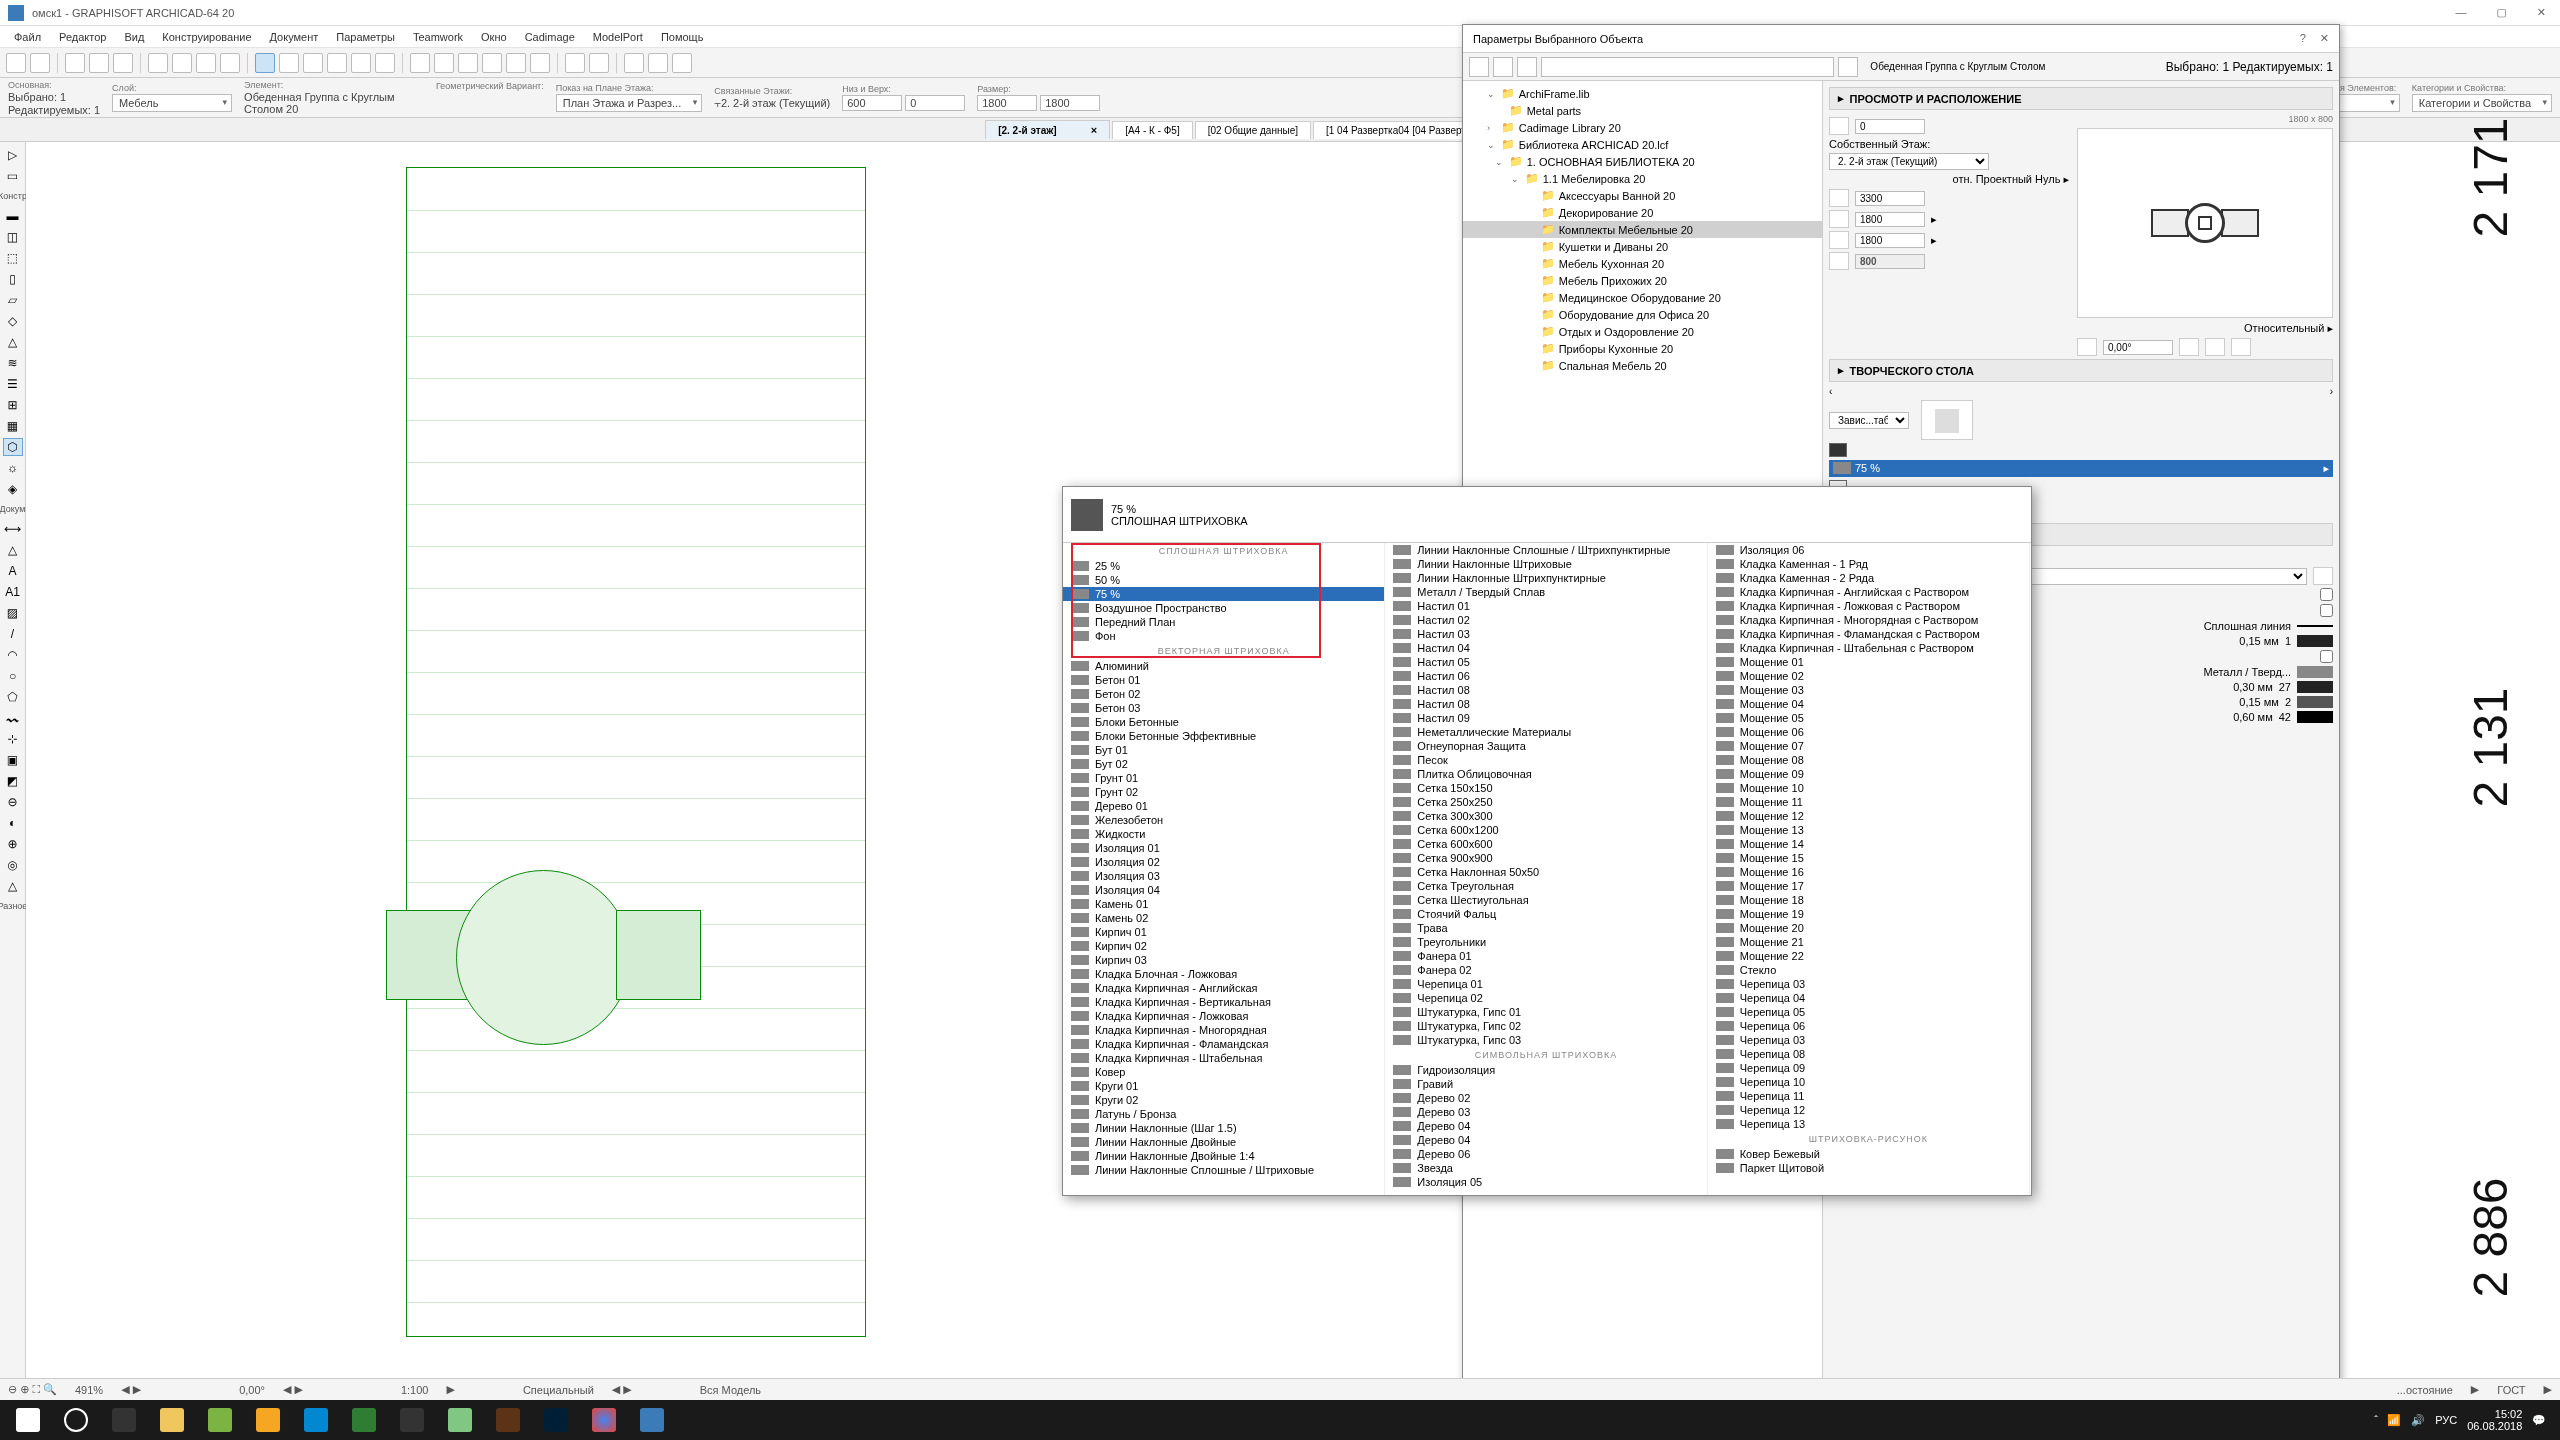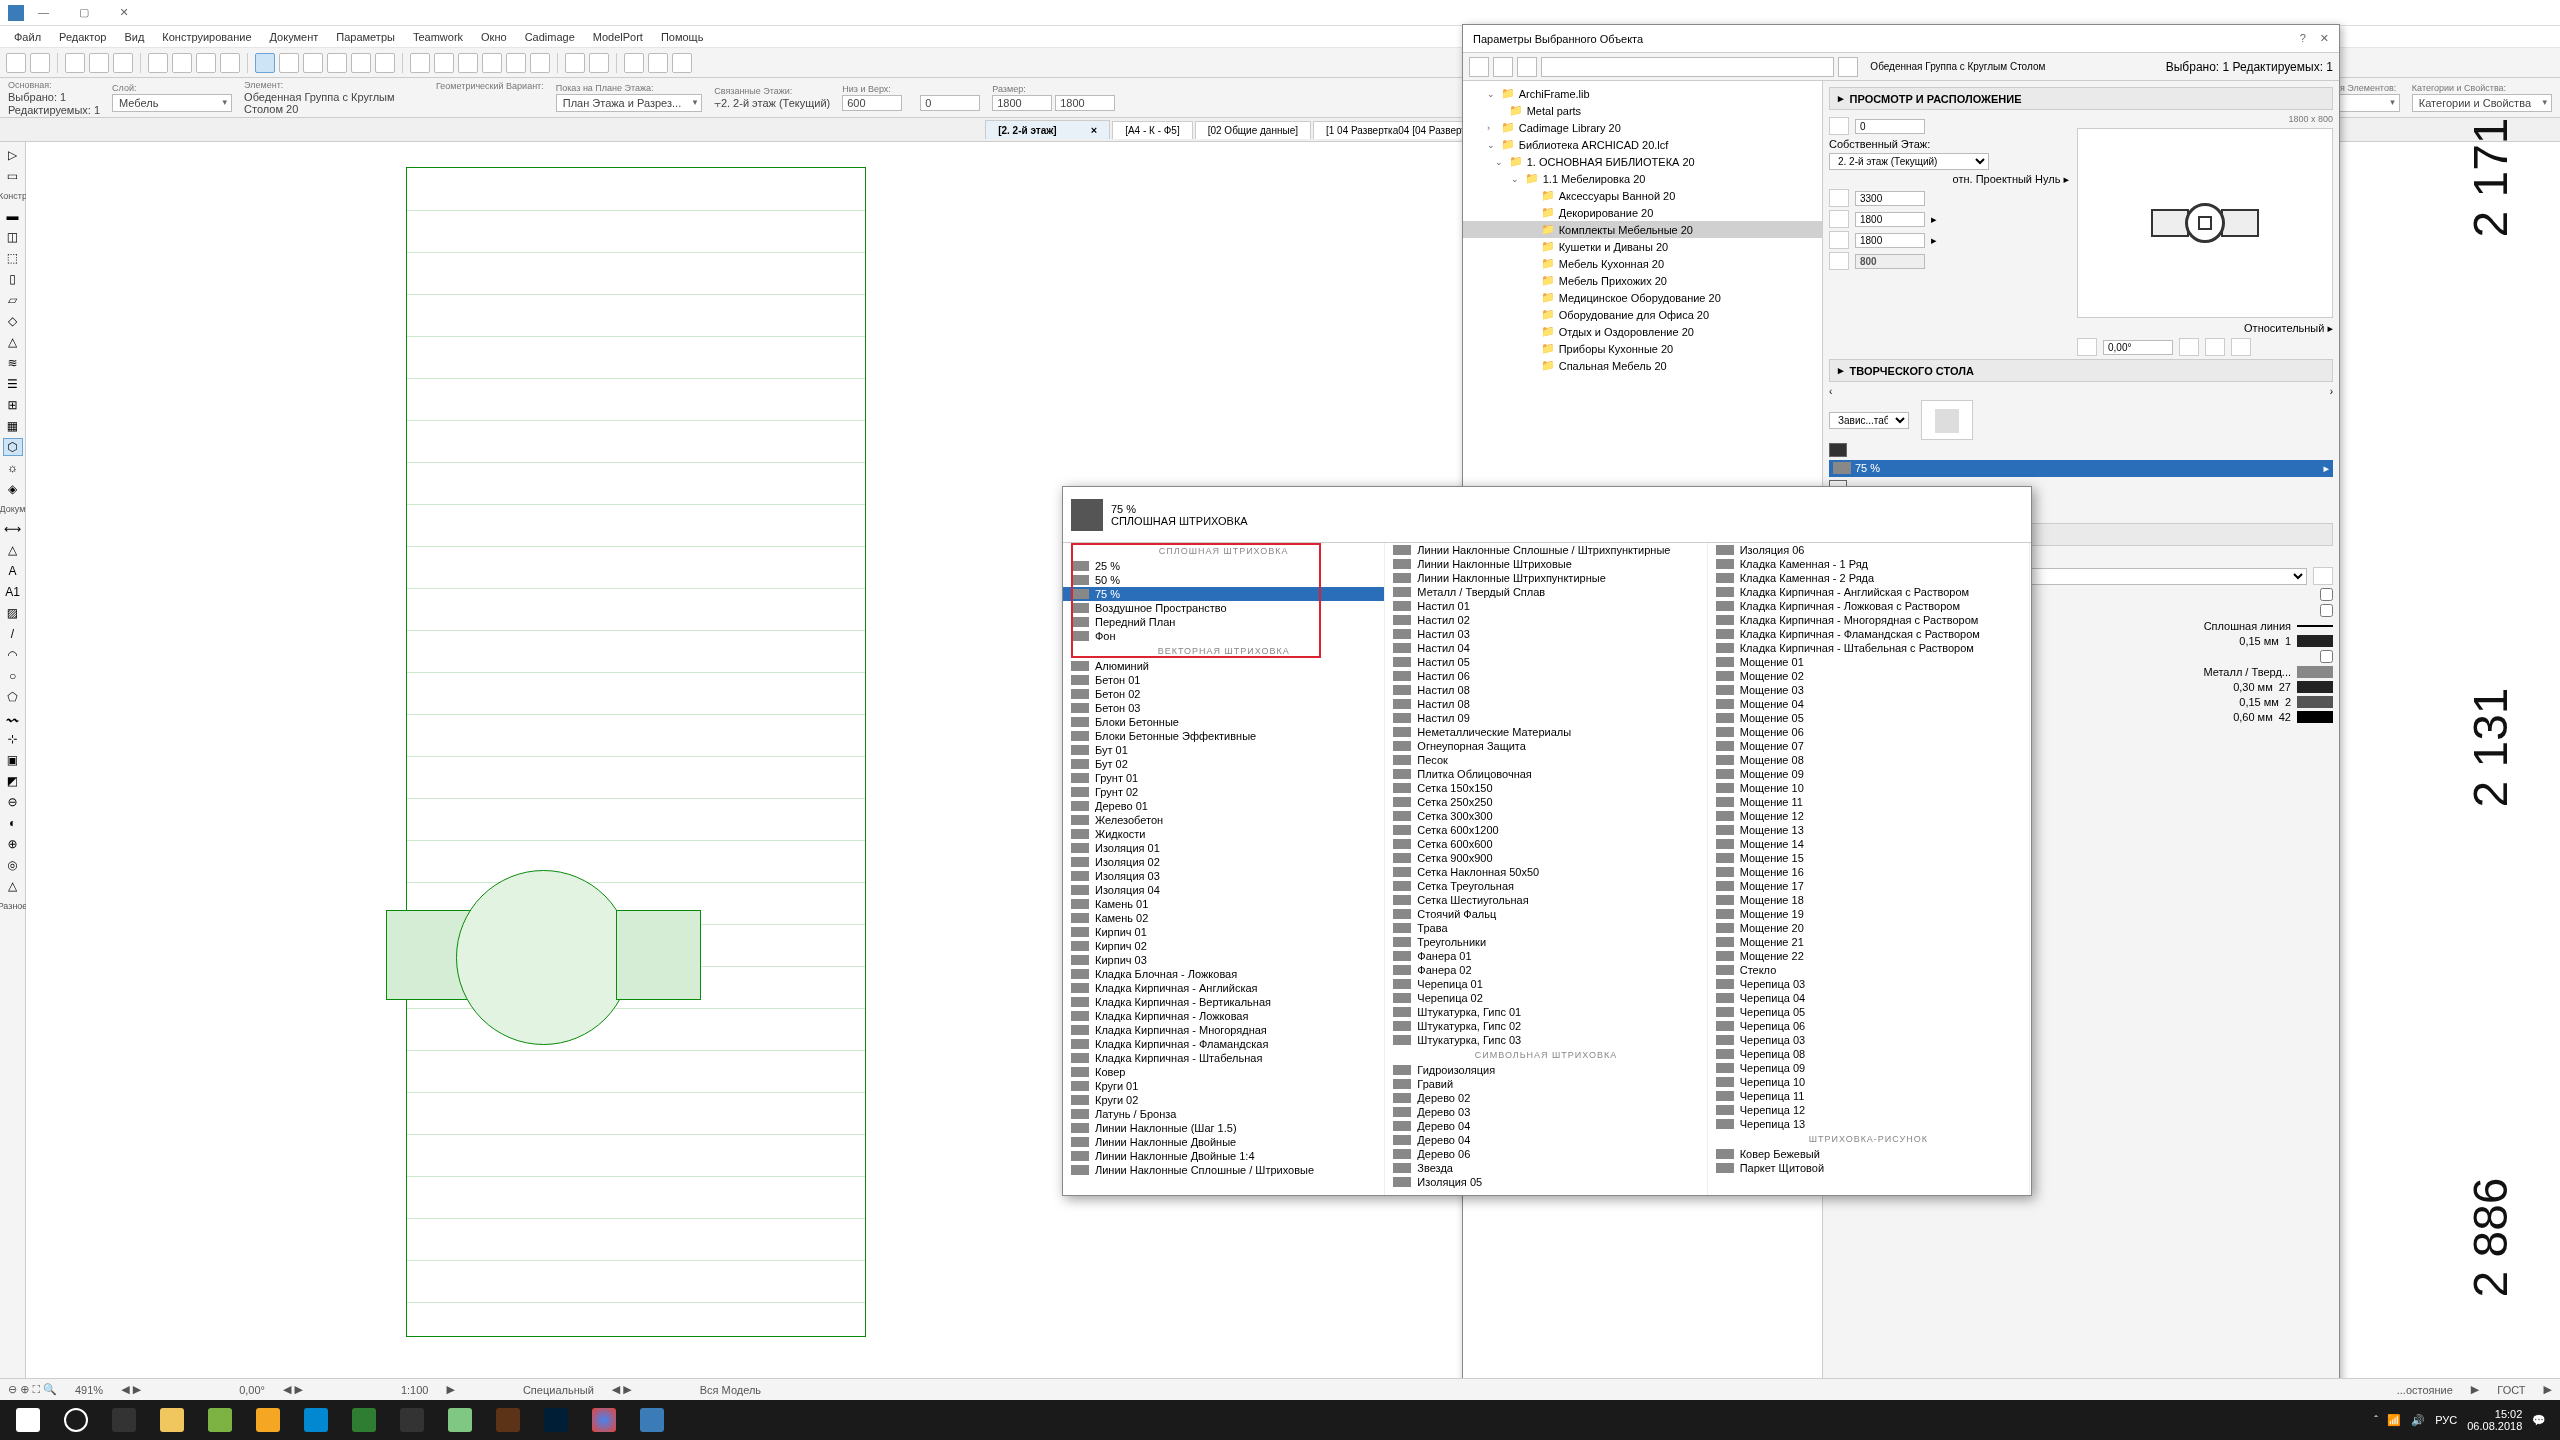--- a/index.html
+++ b/index.html
@@ -94,20 +94,21 @@
 .taskbar { position:absolute; left:0; bottom:0; right:0; height:40px; background:#1a1a1a; display:flex; align-items:center; padding:0 6px; gap:4px; }
 .taskbar .tk { width:44px; height:34px; display:flex; align-items:center; justify-content:center; }
 .taskbar .tk-icon { width:24px; height:24px; border-radius:3px; }
 .taskbar .tray { margin-left:auto; display:flex; align-items:center; gap:10px; color:#fff; font-size:10px; padding-right:8px; }
 </style>
 </head>
 <body>
 
 <div class="titlebar">
   <span class="icon"></span>
+  <span class="title">омск1 - GRAPHISOFT ARCHICAD-64 20</span>
   <div class="winbtns">
     <span>—</span>
     <span>▢</span>
     <span>✕</span>
   </div>
 </div>
 
 <div class="menubar" id="menubar">
     <span class="m">Файл</span>
     <span class="m">Редактор</span>
@@ -180,21 +181,21 @@
   <div class="sec">
     <span class="lbl">Показ на Плане Этажа:</span>
     <div class="dd">План Этажа и Разрез...</div>
   </div>
   <div class="sec">
     <span class="lbl">Связанные Этажи:</span>
     <span>⫟<span>2. 2-й этаж (Текущий)</span></span>
   </div>
   <div class="sec">
     <span class="lbl">Низ и Верх:</span>
-    <div style="display:flex;gap:18px">
+    <div style="display:flex;gap:3px">
       <div class="fld">600</div>
       <div class="fld">0</div>
     </div>
   </div>
   <div class="sec">
     <span class="lbl">Размер:</span>
     <div style="display:flex;gap:3px">
       <div class="fld">1800</div>
       <div class="fld">1800</div>
     </div>

